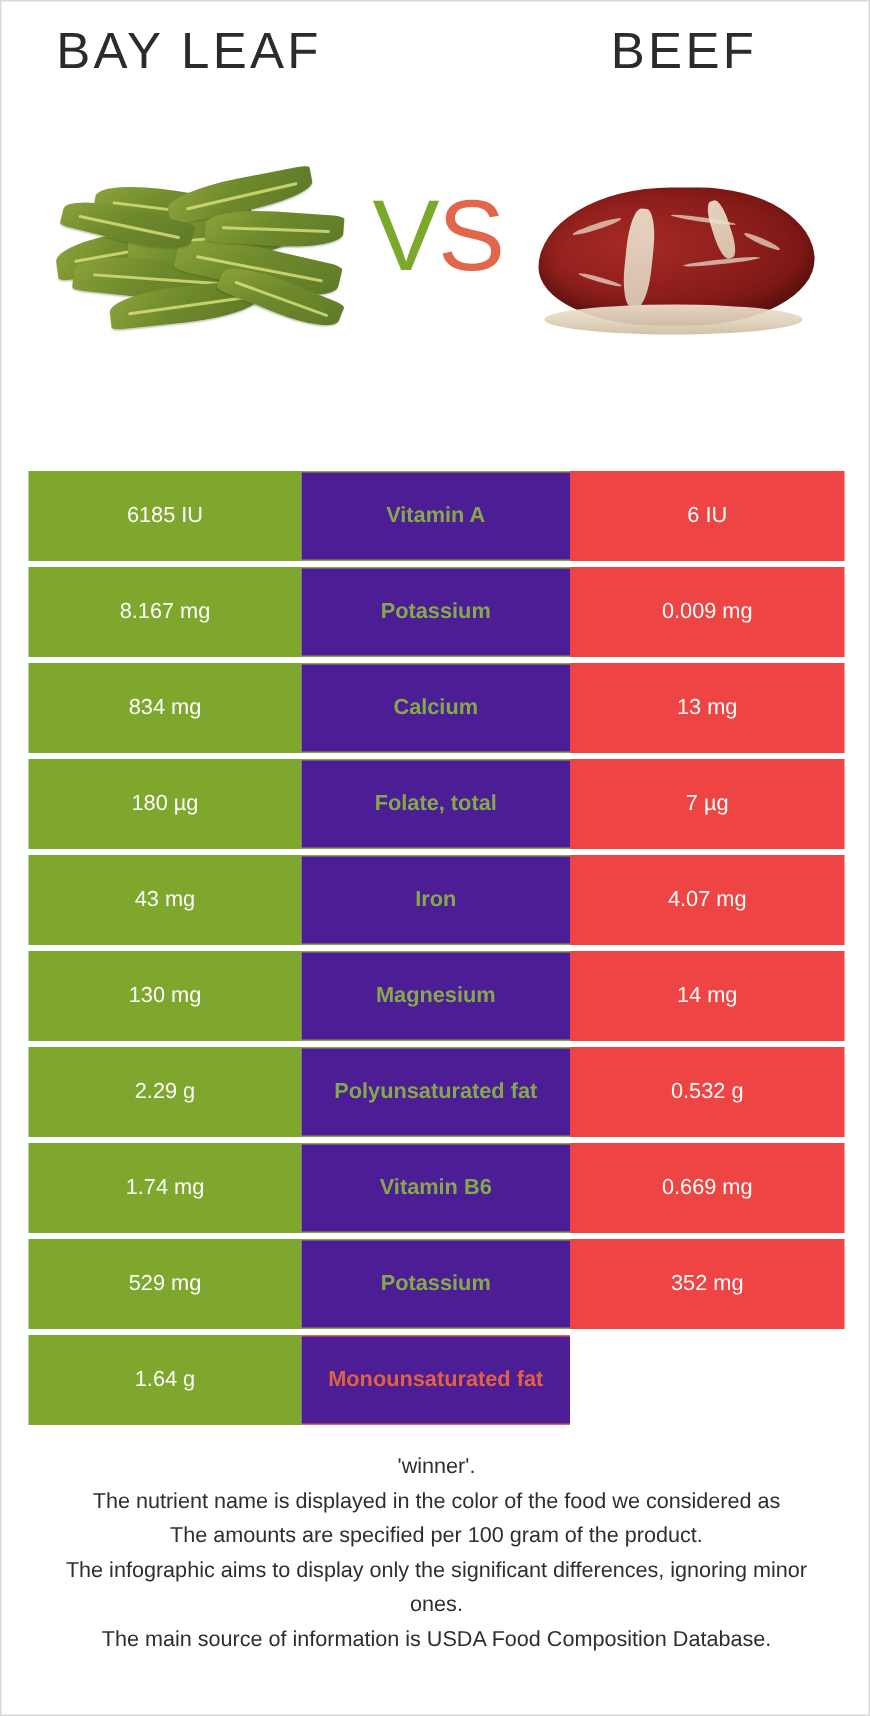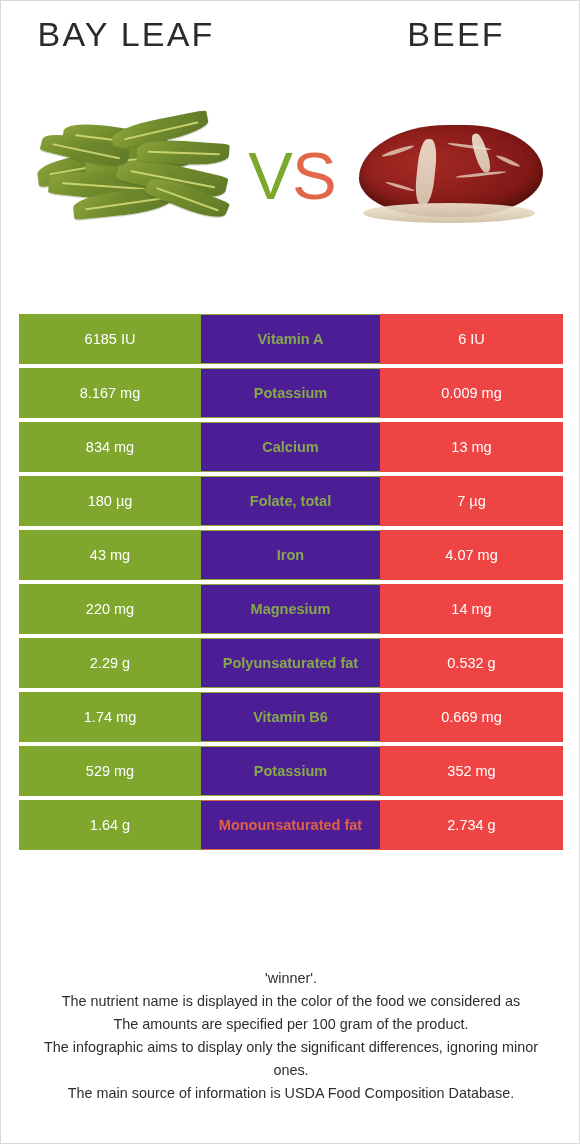--- a/index.html
+++ b/index.html
@@ -123,21 +123,21 @@
   .marble {
     position: absolute;
     background: rgba(236, 224, 205, 0.72);
     border-radius: 50%;
   }
 
   
   .vs {
     position: absolute;
     left: 231px;
-    top: 134px;
+    top: 116px;
     width: 120px;
     height: 82px;
     font-size: 67px;
     font-weight: 400;
     line-height: 82px;
     text-align: center;
     letter-spacing: -1px;
     font-family: "Liberation Sans", sans-serif;
   }
   .vs .v { color: #7CA82B; }
@@ -146,21 +146,21 @@
   
   .table {
     position: absolute;
     left: 18px;
     top: 313px;
     width: 544px;
   }
   .row {
     position: relative;
     display: flex;
-    height: 50px;
+    height: 60px;
     margin-bottom: 4px;
   }
   .row:last-child { margin-bottom: 12px; }
   .cell {
     display: flex;
     align-items: center;
     justify-content: center;
     box-sizing: border-box;
     font-size: 14.5px;
     font-weight: 400;
@@ -271,21 +271,21 @@
         <div class="cell left">180 µg</div>
         <div class="cell mid">Folate, total</div>
         <div class="cell right">7 µg</div>
       </div>
       <div class="row">
         <div class="cell left">43 mg</div>
         <div class="cell mid">Iron</div>
         <div class="cell right">4.07 mg</div>
       </div>
       <div class="row">
-        <div class="cell left">220 mg</div>
+        <div class="cell left">130 mg</div>
         <div class="cell mid">Magnesium</div>
         <div class="cell right">14 mg</div>
       </div>
       <div class="row">
         <div class="cell left">2.29 g</div>
         <div class="cell mid">Polyunsaturated fat</div>
         <div class="cell right">0.532 g</div>
       </div>
       <div class="row">
         <div class="cell left">1.74 mg</div>
@@ -293,21 +293,20 @@
         <div class="cell right">0.669 mg</div>
       </div>
       <div class="row">
         <div class="cell left">529 mg</div>
         <div class="cell mid">Potassium</div>
         <div class="cell right">352 mg</div>
       </div>
       <div class="row">
         <div class="cell left">1.64 g</div>
         <div class="cell mid beef-win">Monounsaturated fat</div>
-        <div class="cell right">2.734 g</div>
       </div>
     </div>
 
   <div class="footer">
     <p>'winner'.</p>
     <p>The nutrient name is displayed in the color of the food we considered as</p>
     <p>The amounts are specified per 100 gram of the product.</p>
     <p>The infographic aims to display only the significant differences, ignoring minor</p>
     <p>ones.</p>
     <p>The main source of information is USDA Food Composition Database.</p>

